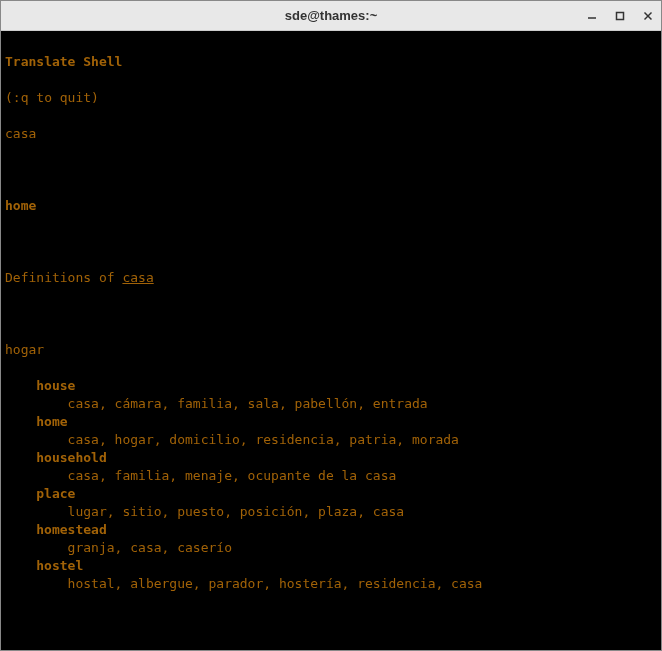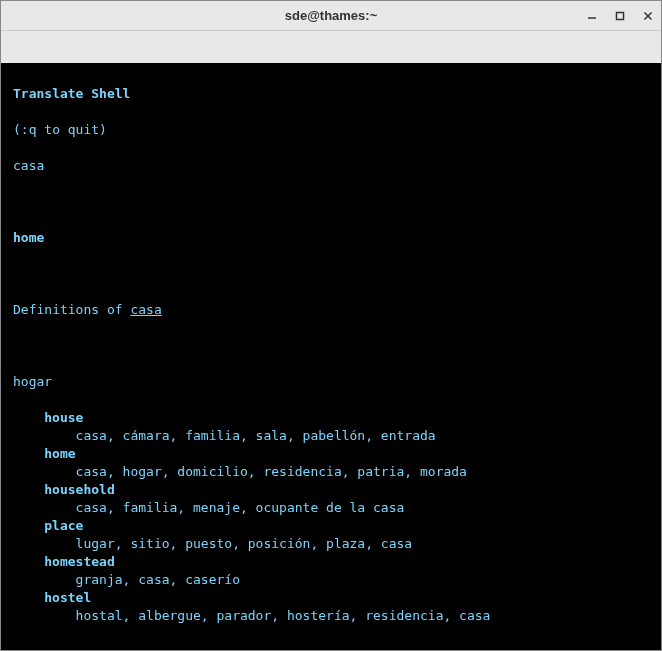--- a/index.html
+++ b/index.html
@@ -10,21 +10,20 @@
     height: 651px;
     overflow: hidden;
   }
   .window {
     width: 662px;
     height: 651px;
     background: #e8e8e8;
     border: 1px solid #888;
     display: flex;
     flex-direction: column;
-    gap: 32px;
   }
   .titlebar {
     height: 30px;
     background: #e8e8e8;
     display: flex;
     align-items: center;
     justify-content: center;
     position: relative;
     border-bottom: 1px solid #ccc;
   }
@@ -49,25 +48,25 @@
     align-items: center;
     justify-content: center;
     cursor: pointer;
     color: #333;
     font-size: 12px;
     font-weight: bold;
   }
   .terminal {
     flex: 1;
     background: #000;
-    color: #7dd3fc;
+    color: #a16207;
     font-family: "DejaVu Sans Mono", "Liberation Mono", monospace;
     font-size: 13px;
     line-height: 18px;
-    padding: 4px 12px;
+    padding: 4px 4px;
     white-space: pre;
     overflow: hidden;
   }
   .bold { font-weight: bold; }
   .underline { text-decoration: underline; }
   .indent1 { padding-left: 4ch; display: inline-block; }
   .indent2 { padding-left: 8ch; display: inline-block; }
   .line { min-height: 18px; }
 </style>
 </head>

